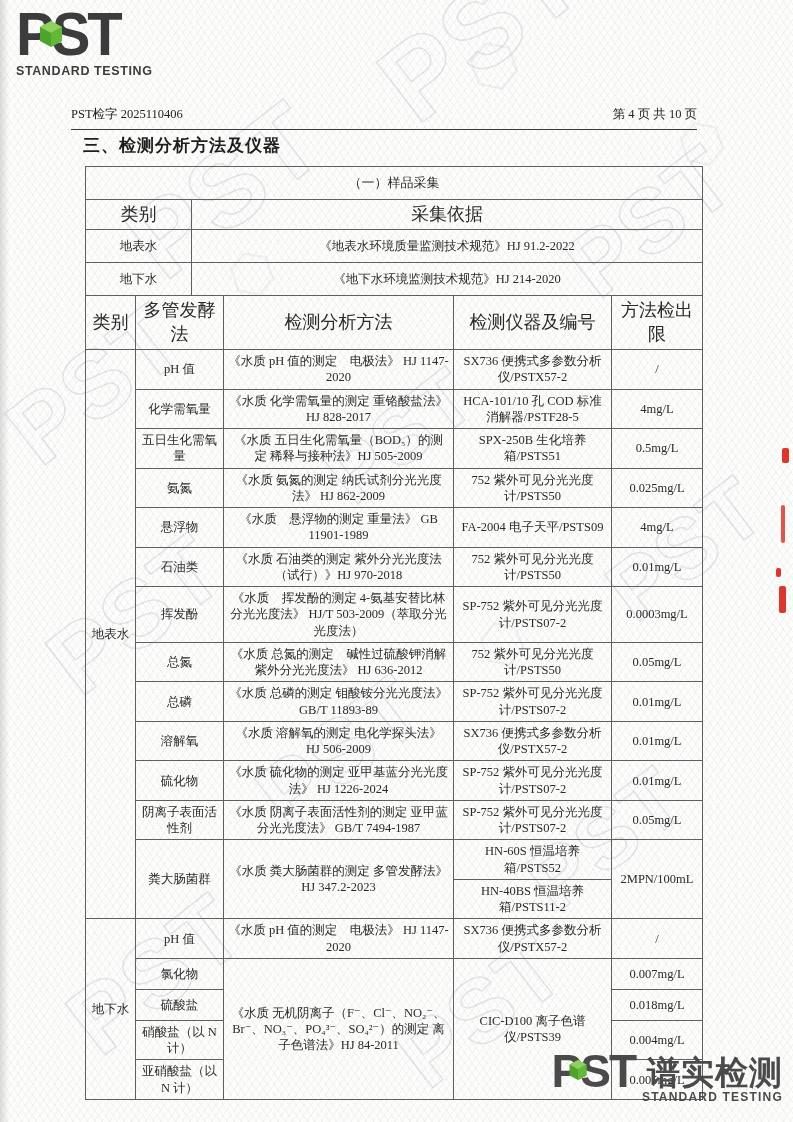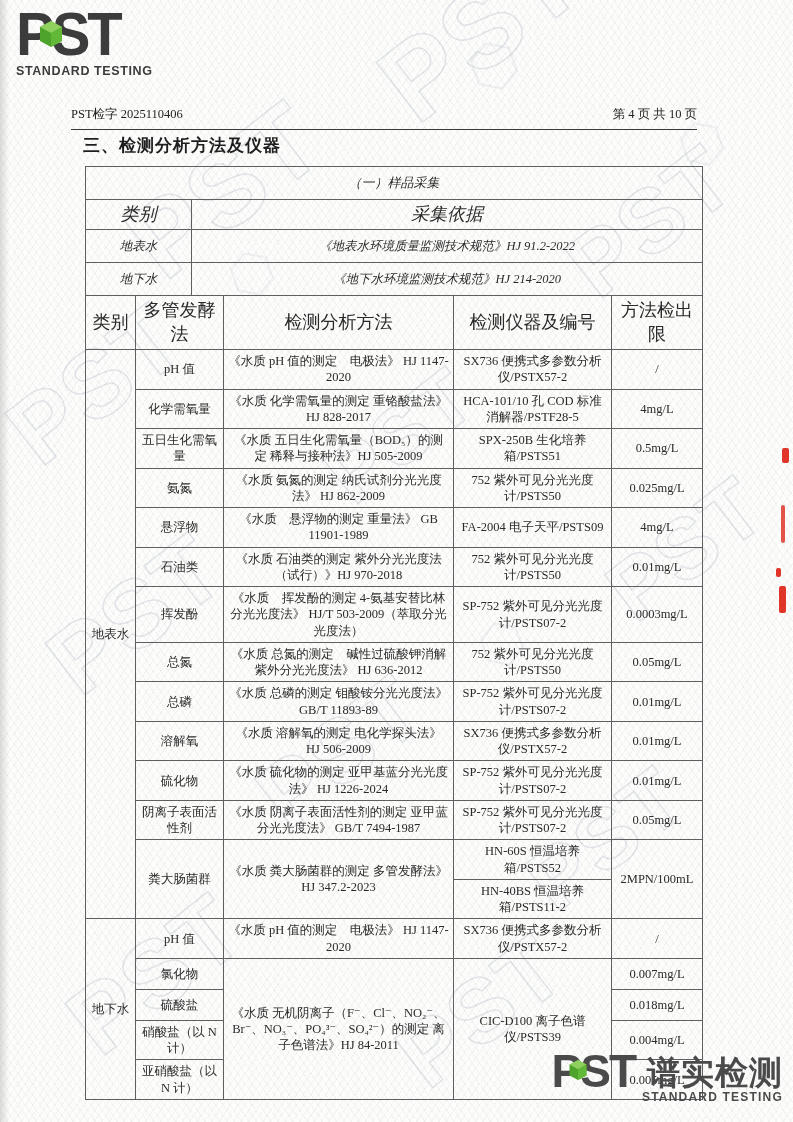--- a/index.html
+++ b/index.html
@@ -49,21 +49,21 @@
     font-size:17px;font-weight:bold;color:#1e1e1e;letter-spacing:1px;margin:0 0 9px -2px;
   }
   table{border-collapse:collapse;width:617px;table-layout:fixed;background:transparent;}
   td,th{
     border:1px solid #5f5f5f;font-size:12.5px;line-height:1.3;font-weight:normal;
     text-align:center;vertical-align:middle;padding:3px 4px;color:#2a2a2a;
     word-break:break-word;
   }
   .t2{margin-top:-1px;}
   .cap{height:24px;font-size:13px;}
-  .t1 td{height:26px;font-style:italic;}
+  .t1 td{height:26px;}
   .hdr td{height:22px;font-size:18px;}
   .min1{height:24px;}
   .min2{height:32px;}
   
   .red{position:absolute;z-index:4;background:#e03528;border-radius:2px;}
   
   .logo-bottom{position:absolute;right:10px;top:1050px;z-index:2;text-align:right;}
   .logo-bottom .row{display:flex;align-items:flex-end;justify-content:flex-end;
     font-family:"Liberation Sans","DejaVu Sans",sans-serif;font-weight:bold;color:#4a4a4a;}
   .logo-bottom .pst{font-size:46px;line-height:42px;letter-spacing:-2px;position:relative;}

